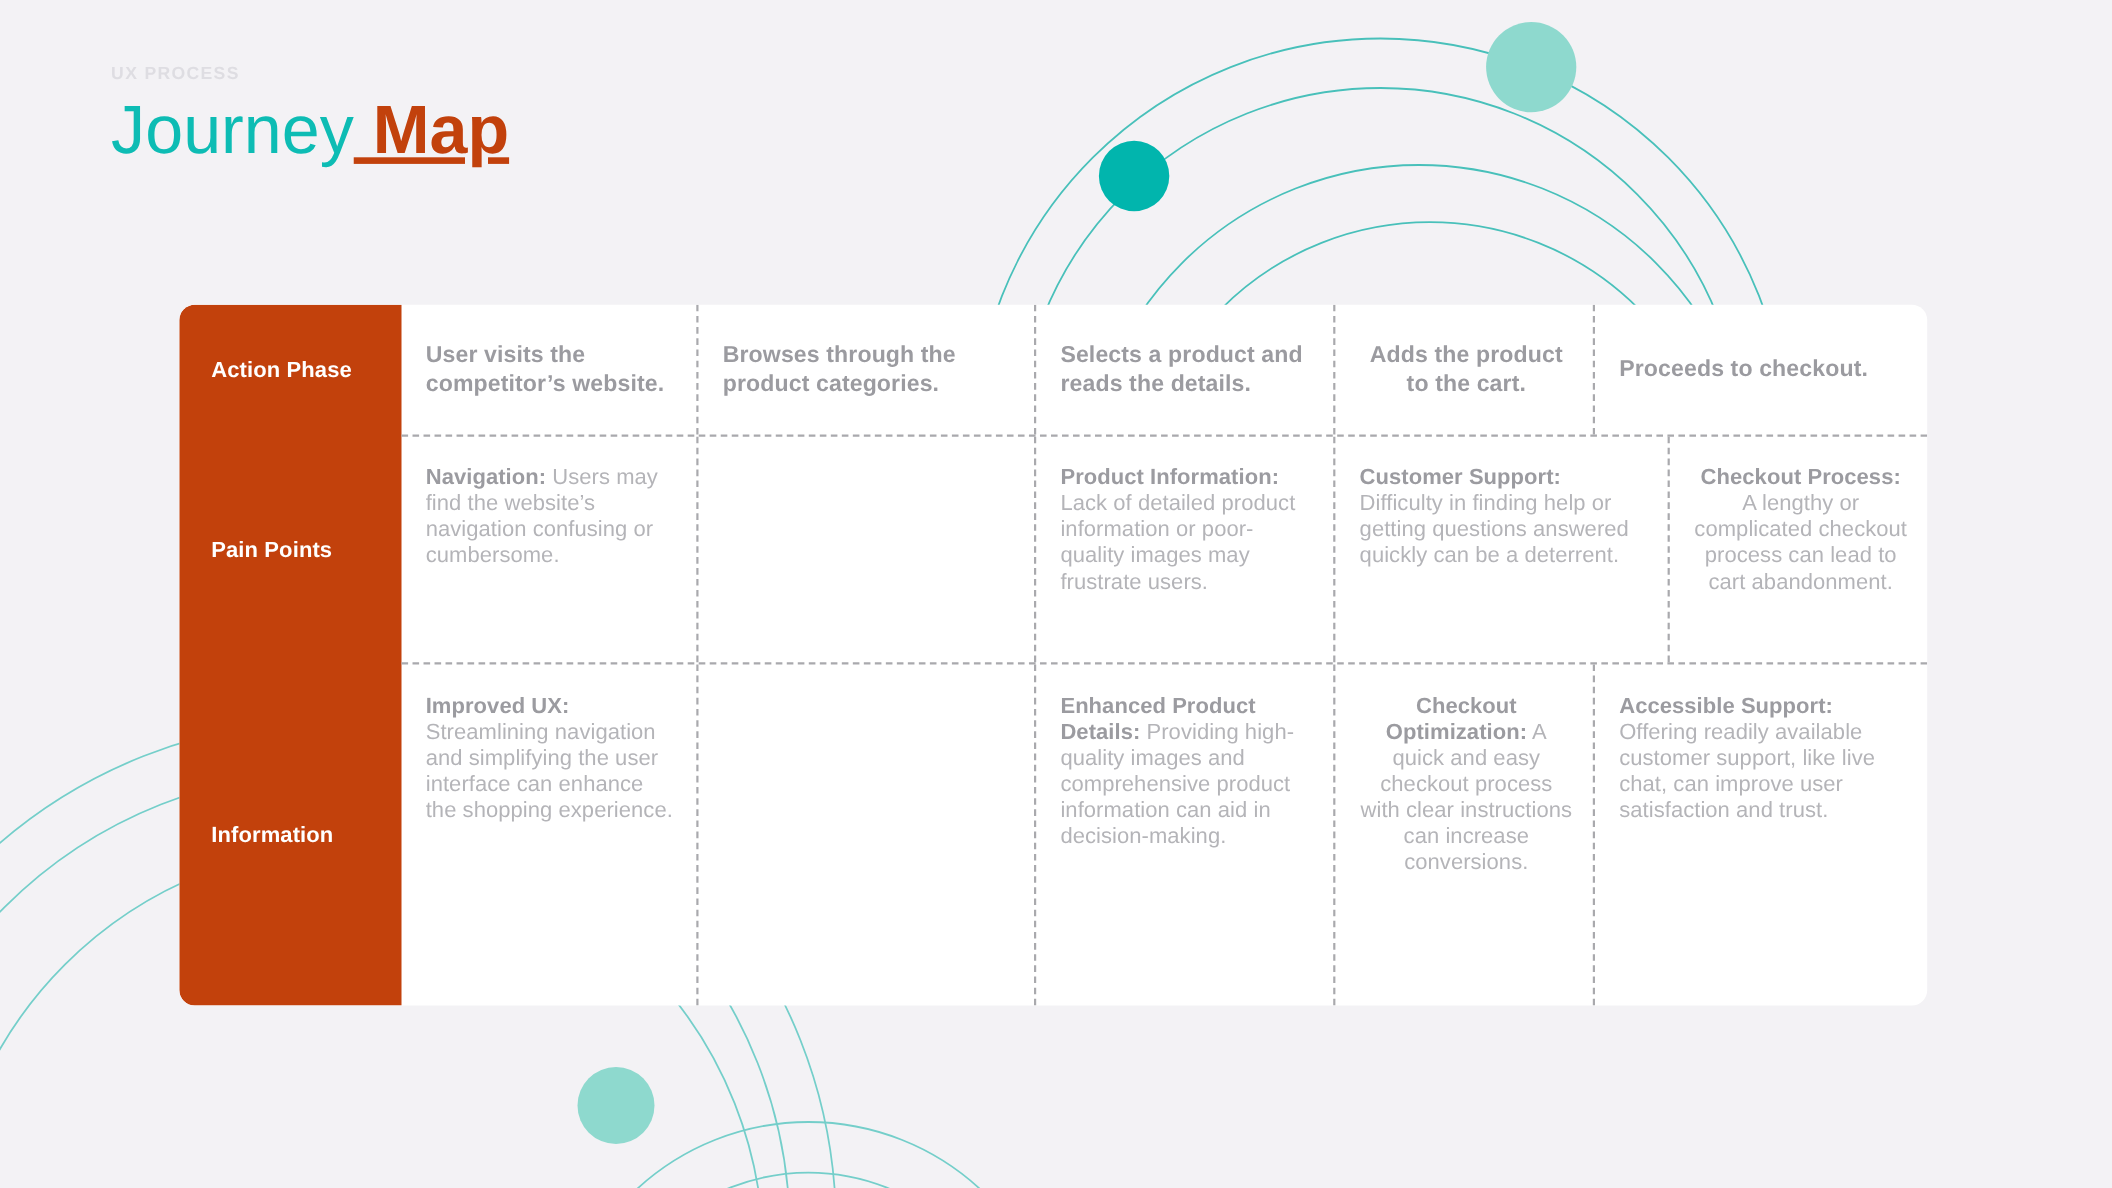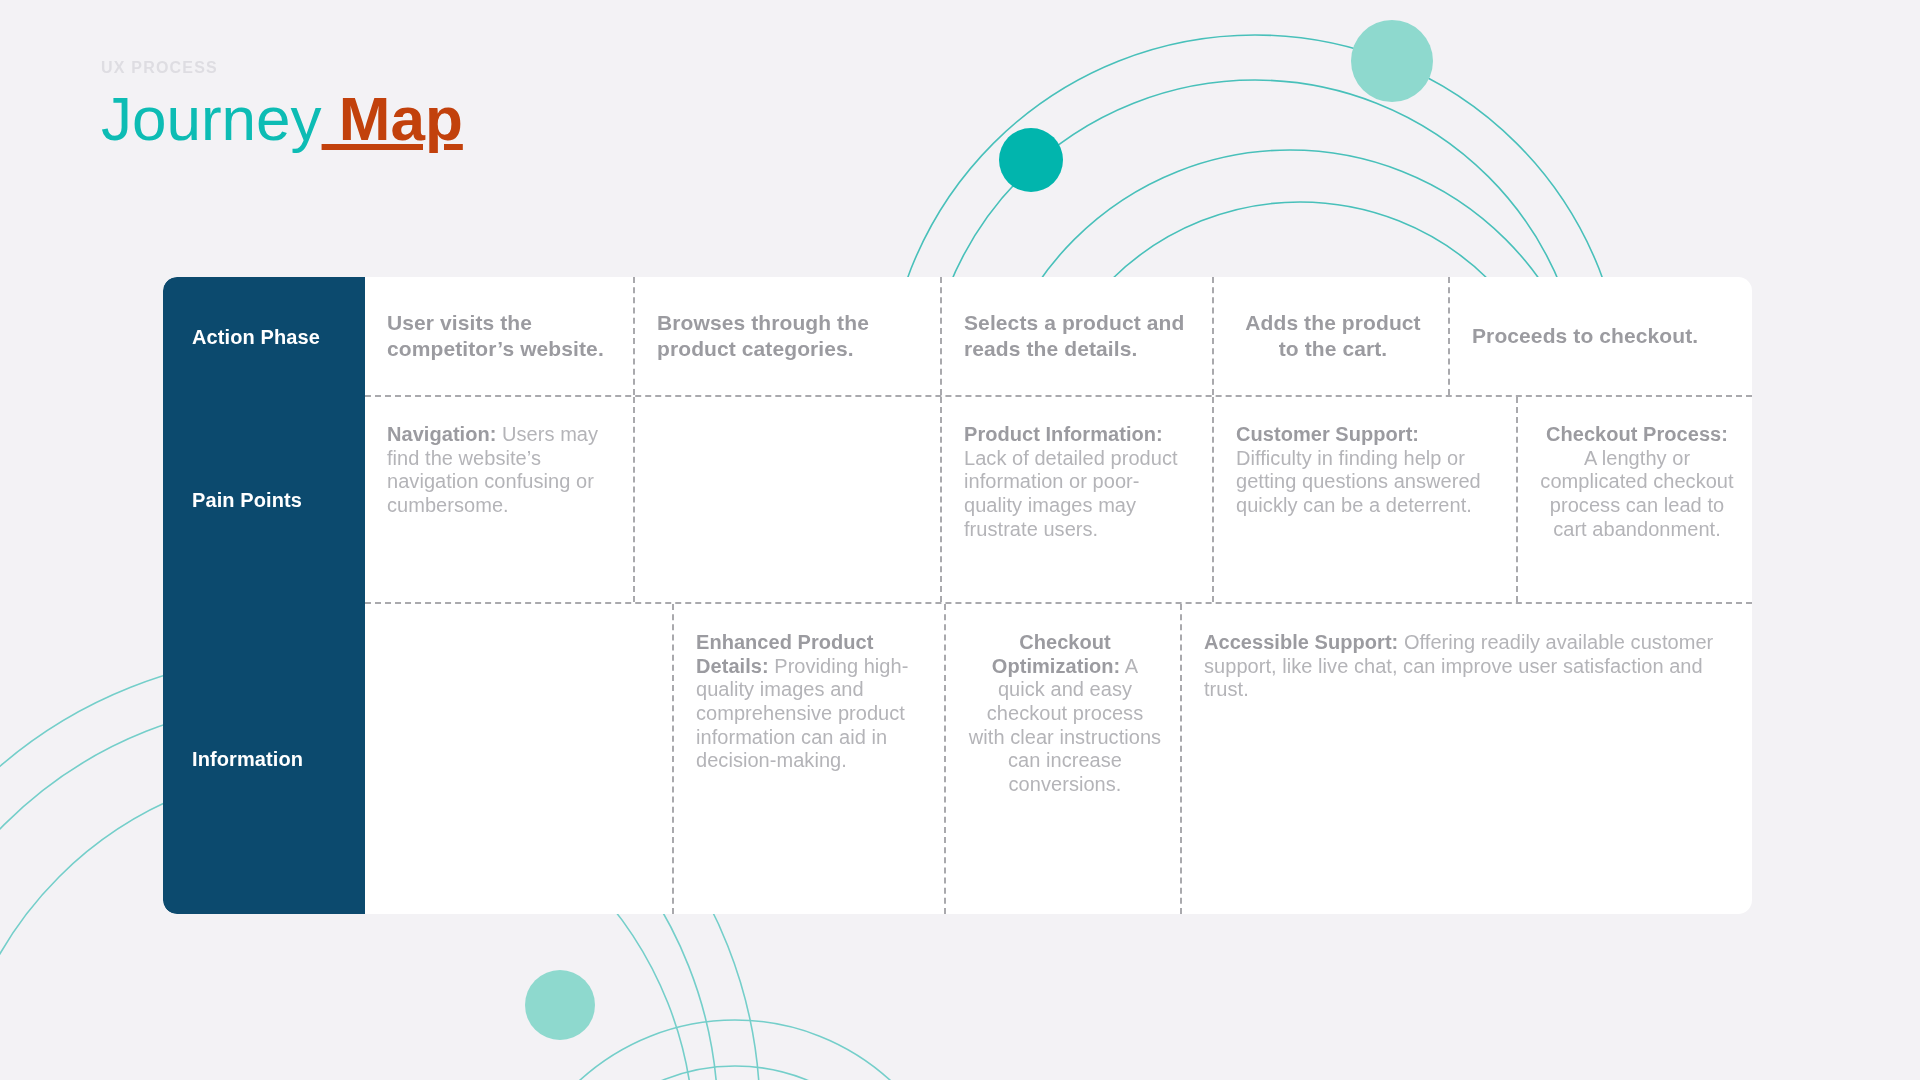--- a/index.html
+++ b/index.html
@@ -66,21 +66,21 @@
     border-radius: 14px;
     display: flex;
     z-index: 4;
     overflow: hidden;
   }
 
   
   .row-labels {
     width: 202px;
     flex: 0 0 202px;
-    background: #0c4a6e;
+    background: #c2410c;
     border-radius: 14px 0 0 14px;
     display: flex;
     flex-direction: column;
     color: #ffffff;
   }
   .row-label {
     display: flex;
     align-items: center;
     padding-left: 29px;
     box-sizing: border-box;
@@ -230,20 +230,23 @@
       </div>
       <div class="cell col-5">
         <div class="body-text"><span class="lead">Customer Support:</span><span> Difficulty in finding help or getting questions answered quickly can be a deterrent.</span></div>
       </div>
       <div class="cell col-4">
         <div class="body-text"><span class="lead">Checkout Process:</span><span> A lengthy or complicated checkout process can lead to cart abandonment.</span></div>
       </div>
     </div>
 
     <div class="grid-row r-opp">
+      <div class="cell col-1">
+        <div class="body-text"><span class="lead">Improved UX:</span><span> Streamlining navigation and simplifying the user interface can enhance the shopping experience.</span></div>
+      </div>
       <div class="cell col-2">
         <div class="body-text"><span class="lead"></span><span></span></div>
       </div>
       <div class="cell col-3">
         <div class="body-text"><span class="lead">Enhanced Product Details:</span><span> Providing high-quality images and comprehensive product information can aid in decision-making.</span></div>
       </div>
       <div class="cell col-4">
         <div class="body-text"><span class="lead">Checkout Optimization:</span><span> A quick and easy checkout process with clear instructions can increase conversions.</span></div>
       </div>
       <div class="cell col-5">

